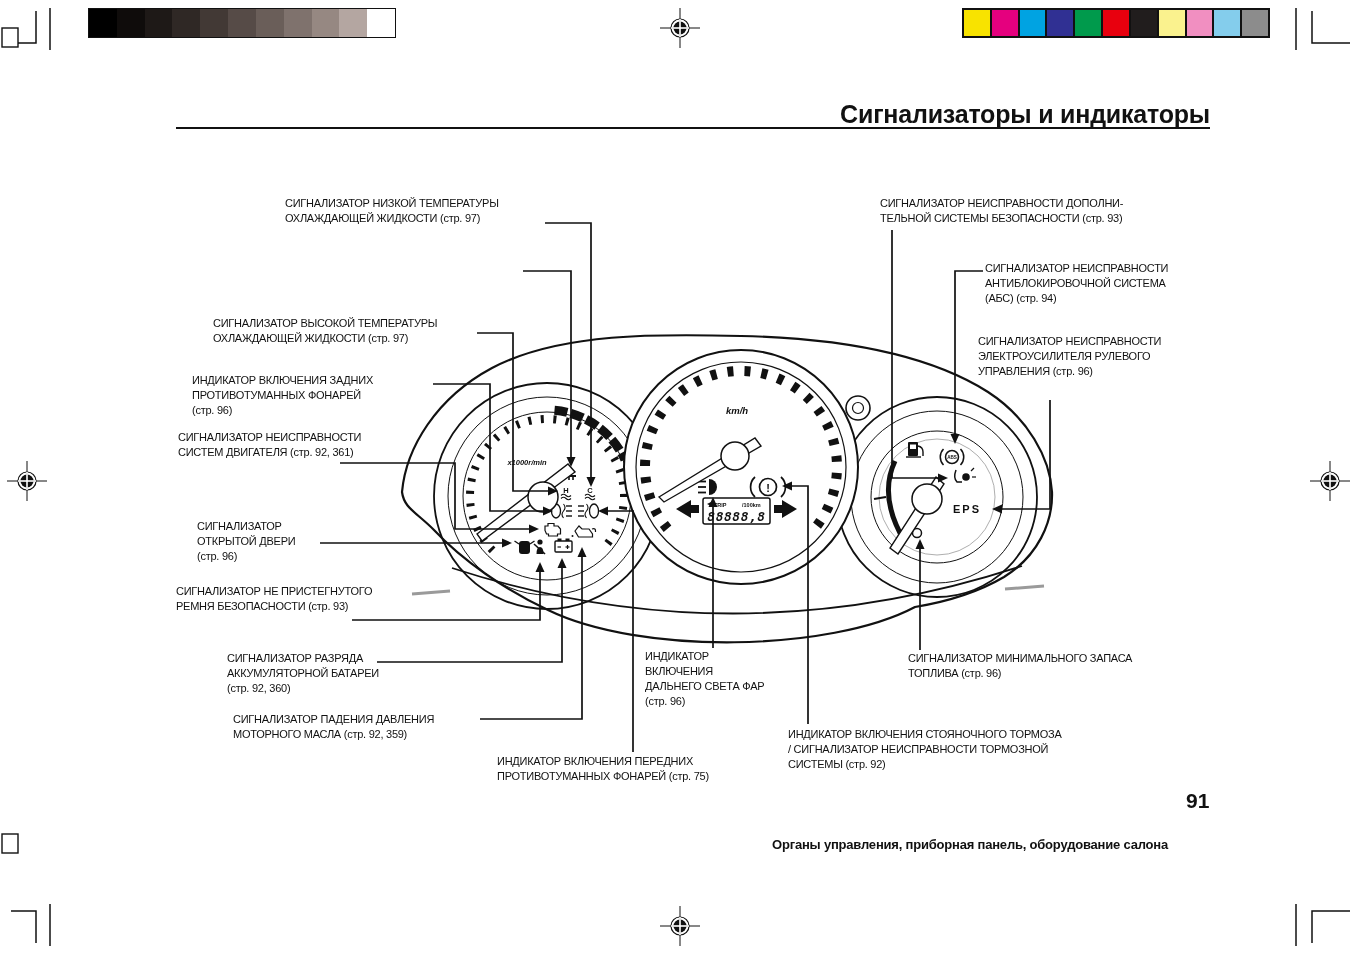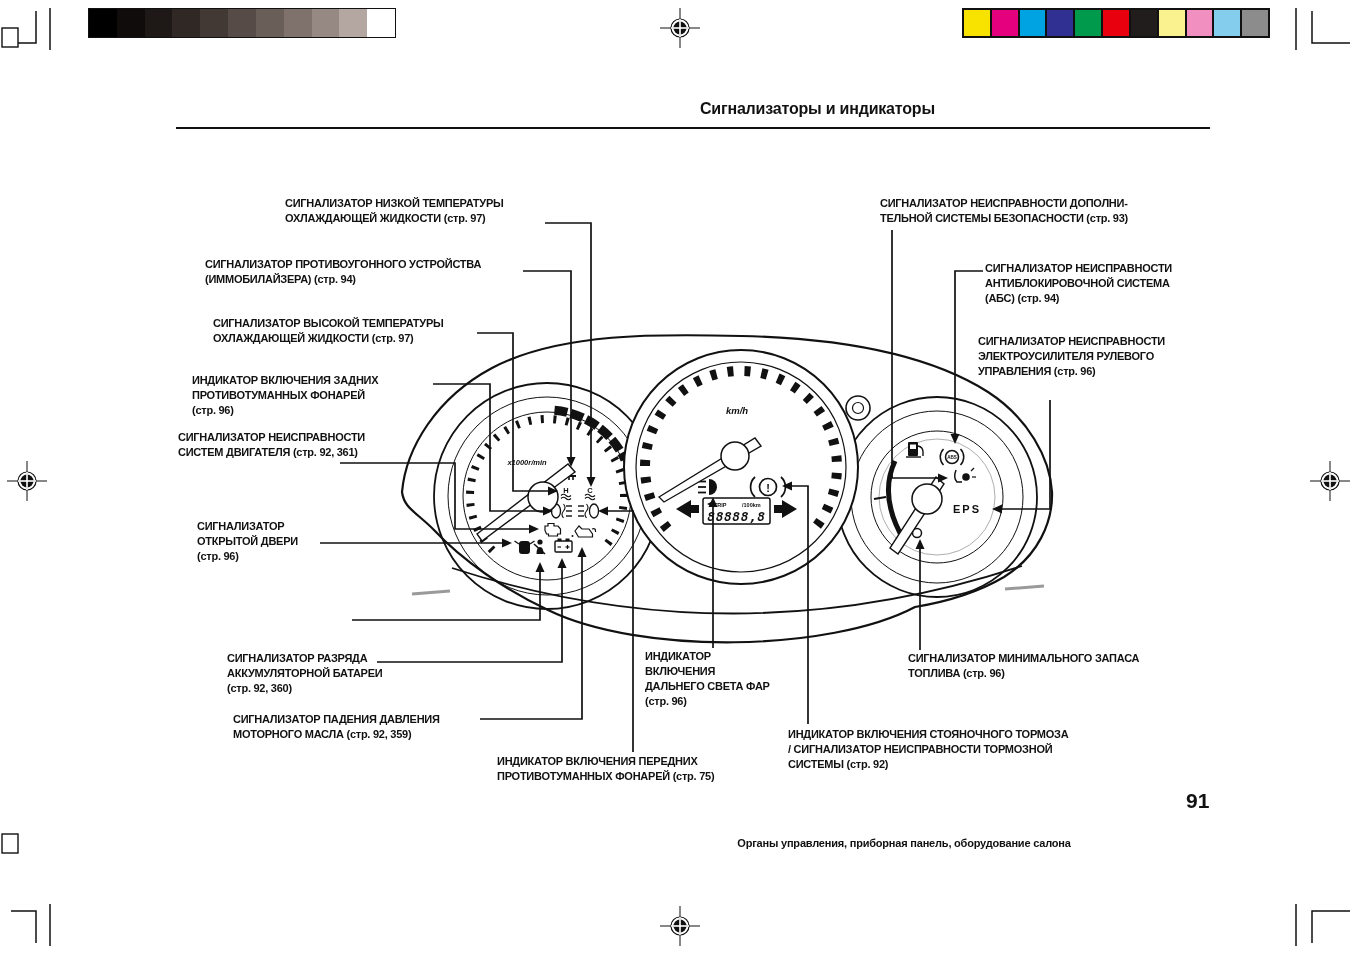--- a/index.html
+++ b/index.html
@@ -6,30 +6,30 @@
   .page{position:relative;width:1357px;height:954px;background:#ffffff;overflow:hidden;
         font-family:"Liberation Sans",sans-serif;color:#111;}
   .page *{box-sizing:border-box;}
   svg{position:absolute;left:0;top:0;}
   
   .graybar{position:absolute;left:88px;top:8px;width:308px;height:30px;display:flex;border:1px solid #111;background:#111;}
   .graybar .sw{flex:1;height:100%;}
   .colorbar{position:absolute;left:962px;top:8px;width:308px;height:30px;display:flex;gap:2px;padding:2px;background:#111;}
   .colorbar .sw{flex:1;height:100%;}
   
-  .page-title{position:absolute;left:700px;top:100px;width:510px;text-align:left;
-              font-size:16px;font-weight:bold;letter-spacing:-0.2px;}
+  .page-title{position:absolute;left:700px;top:100px;width:510px;text-align:right;
+              font-size:25px;font-weight:bold;letter-spacing:-0.2px;}
   .title-rule{position:absolute;left:176px;top:127px;width:1034px;height:2px;background:#111;}
   .subtitle{position:absolute;left:176px;top:154px;font-size:14px;font-weight:bold;font-style:italic;letter-spacing:-0.2px;}
   
-  .lbl{position:absolute;font-size:11px;line-height:15px;font-weight:bold;letter-spacing:-0.25px;
+  .lbl{position:absolute;font-size:11px;line-height:15px;font-weight:normal;letter-spacing:-0.25px;
        white-space:pre-line;width:430px;}
   
-  .footer-line{position:absolute;left:640px;top:837px;width:528px;text-align:center;
-               font-size:11px;font-weight:bold;letter-spacing:-0.2px;}
+  .footer-line{position:absolute;left:640px;top:837px;width:528px;text-align:right;
+               font-size:13px;font-weight:bold;letter-spacing:-0.2px;}
   .page-number{position:absolute;left:1186px;top:789px;font-size:21px;font-weight:bold;}
 </style>
 </head>
 <body>
 
 <div class="page">
 
   <div class="graybar">
       <div class="sw" style="background: rgb(0, 0, 0);"></div>
       <div class="sw" style="background: rgb(15, 12, 11);"></div>
@@ -287,32 +287,32 @@
         <polygon points="992,509 1002,504.5 1002,513.5" fill="#111" stroke="none"></polygon>
       </g>
     </g>
   </svg>
 
   <div class="page-title">Сигнализаторы и индикаторы</div>
   <div class="title-rule"></div>
 
   <div class="lbl" style="left:285px;top:196px">СИГНАЛИЗАТОР НИЗКОЙ ТЕМПЕРАТУРЫ
 ОХЛАЖДАЮЩЕЙ ЖИДКОСТИ (стр. 97)</div>
-  <div class="lbl" style="left:205px;top:257px">СИГНАЛИЗАТОР ПРОТИВОУГОННОГО УСТРОЙСТВА
-(ИММОБИЛАЙЗЕРА) (стр. 94)</div>
   <div class="lbl" style="left:213px;top:316px">СИГНАЛИЗАТОР ВЫСОКОЙ ТЕМПЕРАТУРЫ
 ОХЛАЖДАЮЩЕЙ ЖИДКОСТИ (стр. 97)</div>
   <div class="lbl" style="left:192px;top:373px">ИНДИКАТОР ВКЛЮЧЕНИЯ ЗАДНИХ
 ПРОТИВОТУМАННЫХ ФОНАРЕЙ
 (стр. 96)</div>
   <div class="lbl" style="left:178px;top:430px">СИГНАЛИЗАТОР НЕИСПРАВНОСТИ
 СИСТЕМ ДВИГАТЕЛЯ (стр. 92, 361)</div>
   <div class="lbl" style="left:197px;top:519px">СИГНАЛИЗАТОР
 ОТКРЫТОЙ ДВЕРИ
 (стр. 96)</div>
+  <div class="lbl" style="left:176px;top:584px">СИГНАЛИЗАТОР НЕ ПРИСТЕГНУТОГО
+РЕМНЯ БЕЗОПАСНОСТИ (стр. 93)</div>
   <div class="lbl" style="left:227px;top:651px">СИГНАЛИЗАТОР РАЗРЯДА
 АККУМУЛЯТОРНОЙ БАТАРЕИ
 (стр. 92, 360)</div>
   <div class="lbl" style="left:233px;top:712px">СИГНАЛИЗАТОР ПАДЕНИЯ ДАВЛЕНИЯ
 МОТОРНОГО МАСЛА (стр. 92, 359)</div>
   <div class="lbl" style="left:497px;top:754px">ИНДИКАТОР ВКЛЮЧЕНИЯ ПЕРЕДНИХ
 ПРОТИВОТУМАННЫХ ФОНАРЕЙ (стр. 75)</div>
   <div class="lbl" style="left:645px;top:649px">ИНДИКАТОР
 ВКЛЮЧЕНИЯ
 ДАЛЬНЕГО СВЕТА ФАР

